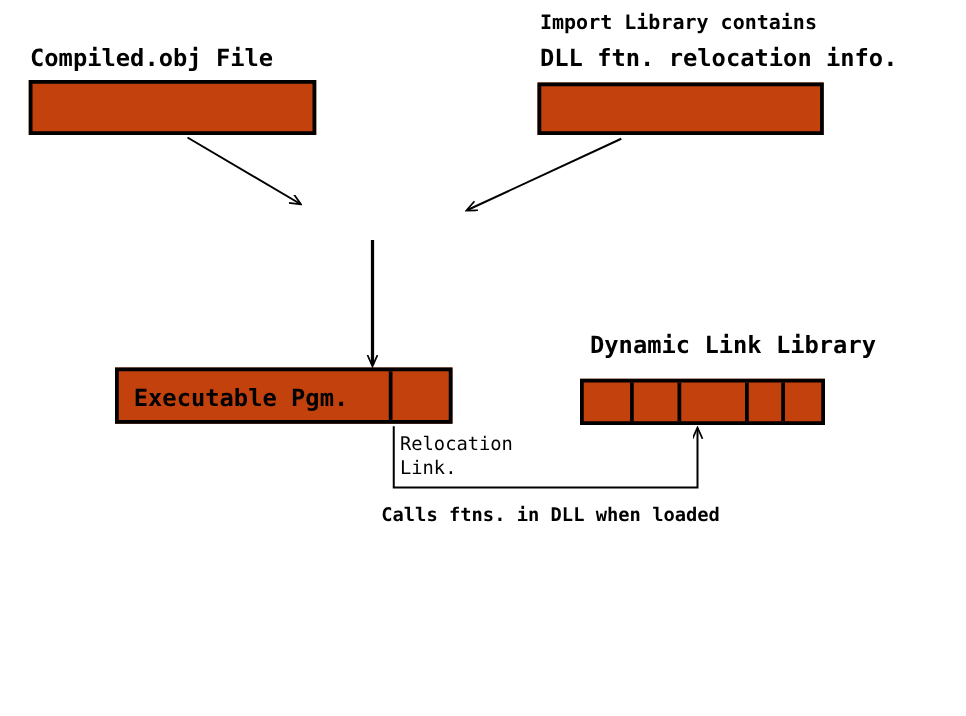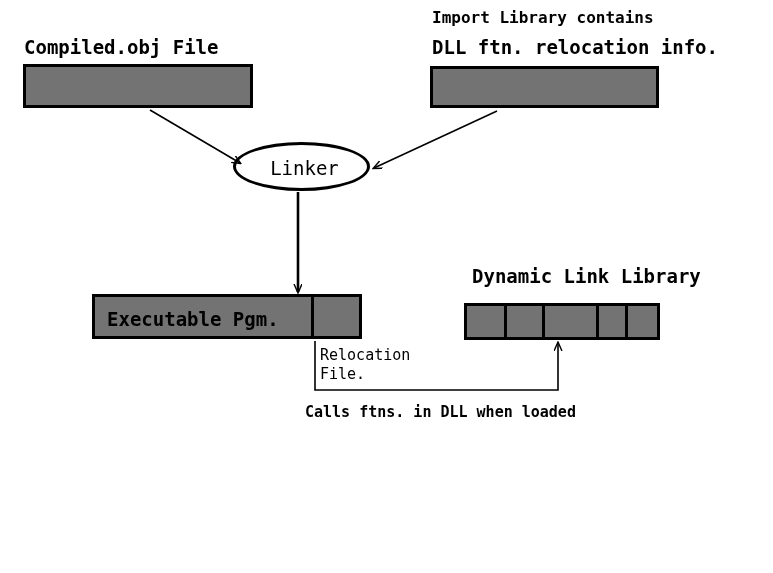--- a/index.html
+++ b/index.html
@@ -26,21 +26,21 @@
     font-family: "DejaVu Sans Mono", "Liberation Mono", monospace;
     font-weight: bold;
   }
   .mono-reg {
     font-family: "DejaVu Sans Mono", "Liberation Mono", monospace;
     font-weight: normal;
   }
   .box {
     position: absolute;
     border: 3px solid #000;
-    background: #737373;
+    background: #c2410c;
     box-sizing: border-box;
   }
   .vdiv {
     position: absolute;
     background: #000;
   }
   svg.overlay {
     position: absolute;
     left: 0;
     top: 0;
@@ -60,35 +60,30 @@
     <span class="lbl mono-reg" style="left:8px; top:12px; font-size:16px;"></span>
   </div>
 
   <div class="lbl mono-bold" style="left:432px; top:10px; font-size:16px;">Import Library contains</div>
   <div class="lbl mono-bold" style="left:432px; top:38px; font-size:19px;">DLL ftn. relocation info.</div>
 
   <div class="box" style="left:430px; top:66px; width:229px; height:42px;">
     <span class="lbl mono-reg" style="left:8px; top:11px; font-size:16px;"></span>
   </div>
 
-  <div style="position:absolute; left:233px; top:142px; width:137px; height:49px;
-              border:3px solid #000; border-radius:50%; background:#fff;
-              box-sizing:border-box;">
-    <div class="lbl mono-reg" style="left:0; top:14px; width:137px; text-align:center; font-size:19px;">Linker</div>
-  </div>
 
 
   <div class="box" style="left:92px; top:294px; width:270px; height:45px;">
     <div class="lbl mono-bold" style="left:12px; top:13px; font-size:19px;">Executable Pgm.</div>
     <div class="vdiv" style="left:216px; top:0; width:3px; height:39px;"></div>
     <span class="lbl mono-reg" style="left:228px; top:14px; font-size:13px;"></span>
   </div>
 
   <div class="lbl mono-reg" style="left:320px; top:348px; font-size:15px;">Relocation</div>
-  <div class="lbl mono-reg" style="left:320px; top:367px; font-size:15px;">File.</div>
+  <div class="lbl mono-reg" style="left:320px; top:367px; font-size:15px;">Link.</div>
 
   <div class="lbl mono-bold" style="left:305px; top:405px; font-size:15px;">Calls ftns. in DLL when loaded</div>
 
   <div class="lbl mono-bold" style="left:444px; top:267px; font-size:19px;margin-left:28px;">Dynamic Link Library</div>
 
   <div class="box" style="left:464px; top:303px; width:196px; height:37px;">
     <div class="vdiv" style="left:37px; top:0; width:3px; height:31px;"></div>
     <div class="vdiv" style="left:75px; top:0; width:3px; height:31px;"></div>
     <div class="vdiv" style="left:129px; top:0; width:3px; height:31px;"></div>
     <div class="vdiv" style="left:158px; top:0; width:3px; height:31px;"></div>

